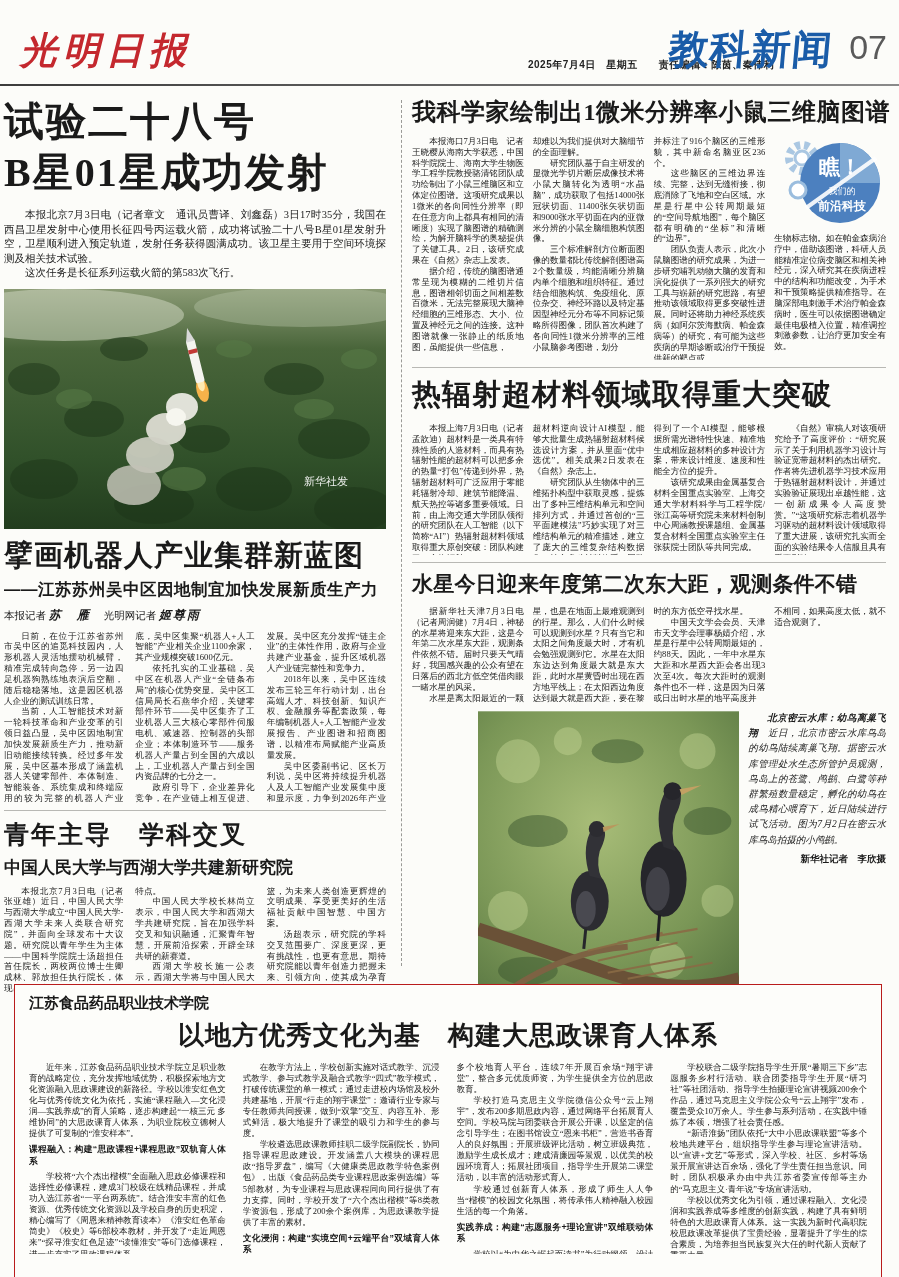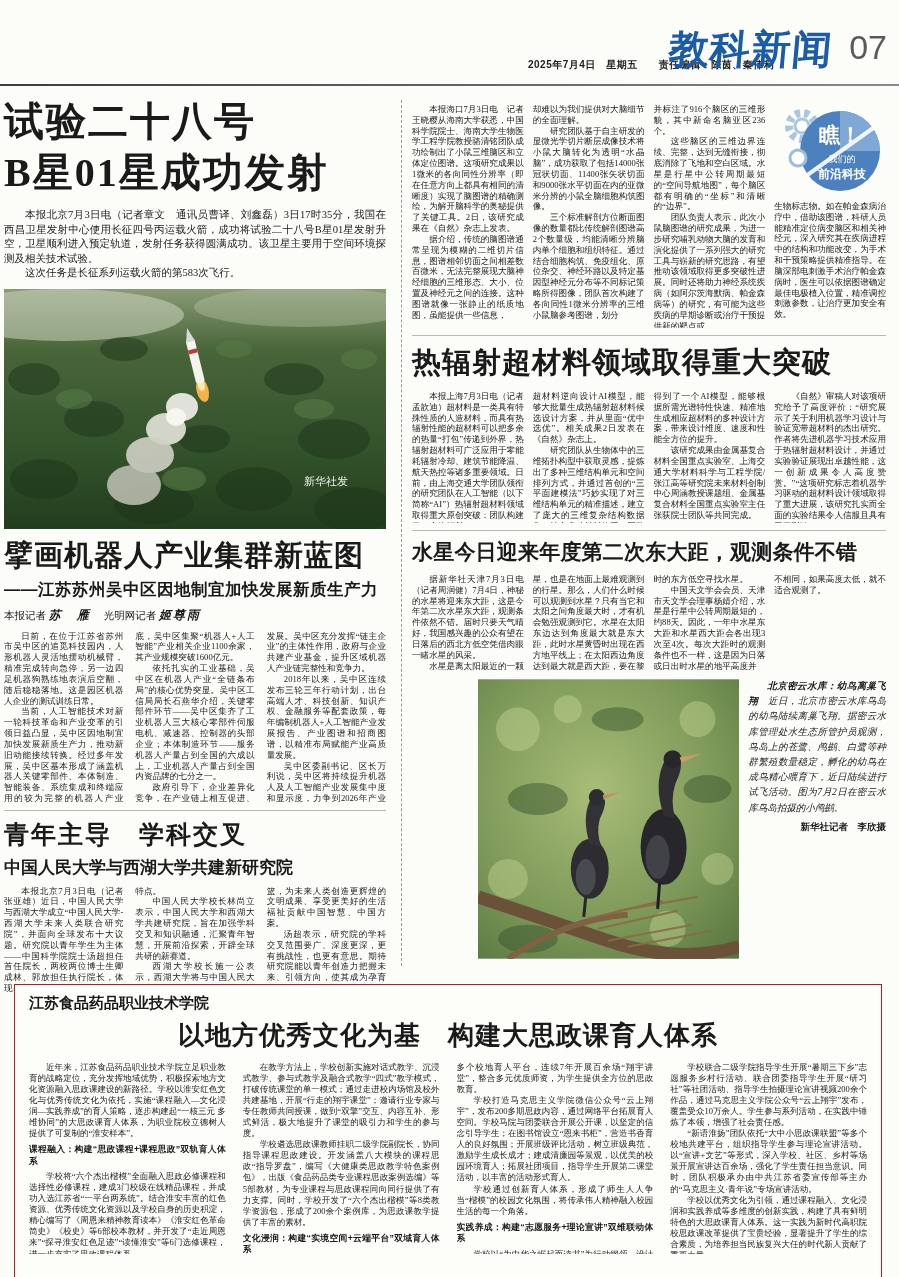--- a/index.html
+++ b/index.html
@@ -80,20 +80,21 @@
   .bottom-cols .col{flex:1;font-size:8.5px;line-height:1.3;}
   .bottom-cols .col p.h{font-size:8.8px;}
   .ad-label{position:absolute;right:18px;bottom:3px;font-size:9.5px;color:#333;}
 </style>
 </head>
 <body>
 
 <div class="page">
 
   <div class="masthead">
+    <div class="logo">光明日报</div>
     <div class="dateline">2025年7月4日　星期五　　责任编辑：陈茵、秦伟利</div>
     <div class="section-title">教科新闻</div>
     <div class="page-number">07</div>
     <div class="masthead-rule"></div>
   </div>
 
   <div class="v-divider"></div>
 
   <div class="left-col">
 
@@ -204,20 +205,21 @@
             <p class="cont">篮，为未来人类创造更辉煌的文明成果、享受更美好的生活福祉贡献中国智慧、中国方案。</p>
             <p>汤超表示，研究院的学科交叉范围要广、深度更深，更有挑战性，也更有意思。期待研究院能以青年创造力把握未来、引领方向，使其成为孕育思想、创造知识、引领未来的重要力量，为人类应对未来挑战贡献中国智慧。</p>
           </div>
       </div>
     </div>
   </div>
 
   <div class="right-col">
 
     <div>
+      <div class="brain-headline">我科学家绘制出1微米分辨率小鼠三维脑图谱</div>
       <div class="cols body4 brain-body">
         <div class="col">
             <p>本报海口7月3日电　记者王晓樱从海南大学获悉，中国科学院院士、海南大学生物医学工程学院教授骆清铭团队成功绘制出了小鼠三维脑区和立体定位图谱。这项研究成果以1微米的各向同性分辨率（即在任意方向上都具有相同的清晰度）实现了脑图谱的精确测绘，为解开脑科学的奥秘提供了关键工具。2日，该研究成果在《自然》杂志上发表。</p>
             <p>据介绍，传统的脑图谱通常呈现为模糊的二维切片信息，图谱相邻切面之间相差数百微米，无法完整展现大脑神经细胞的三维形态、大小、位置及神经元之间的连接。这种图谱就像一张静止的纸质地图，虽能提供一些信息，</p>
           </div>
         <div class="col">
             <p class="cont">却难以为我们提供对大脑细节的全面理解。</p>
             <p>研究团队基于自主研发的显微光学切片断层成像技术将小鼠大脑转化为透明“水晶脑”，成功获取了包括14000张冠状切面、11400张矢状切面和9000张水平切面在内的亚微米分辨的小鼠全脑细胞构筑图像。</p>
             <p>三个标准解剖方位断面图像的数量都比传统解剖图谱高2个数量级，均能清晰分辨脑内单个细胞和组织特征。通过结合细胞构筑、免疫组化、原位杂交、神经环路以及特定基因型神经元分布等不同标记策略所得图像，团队首次构建了各向同性1微米分辨率的三维小鼠脑参考图谱，划分</p>
           </div>

